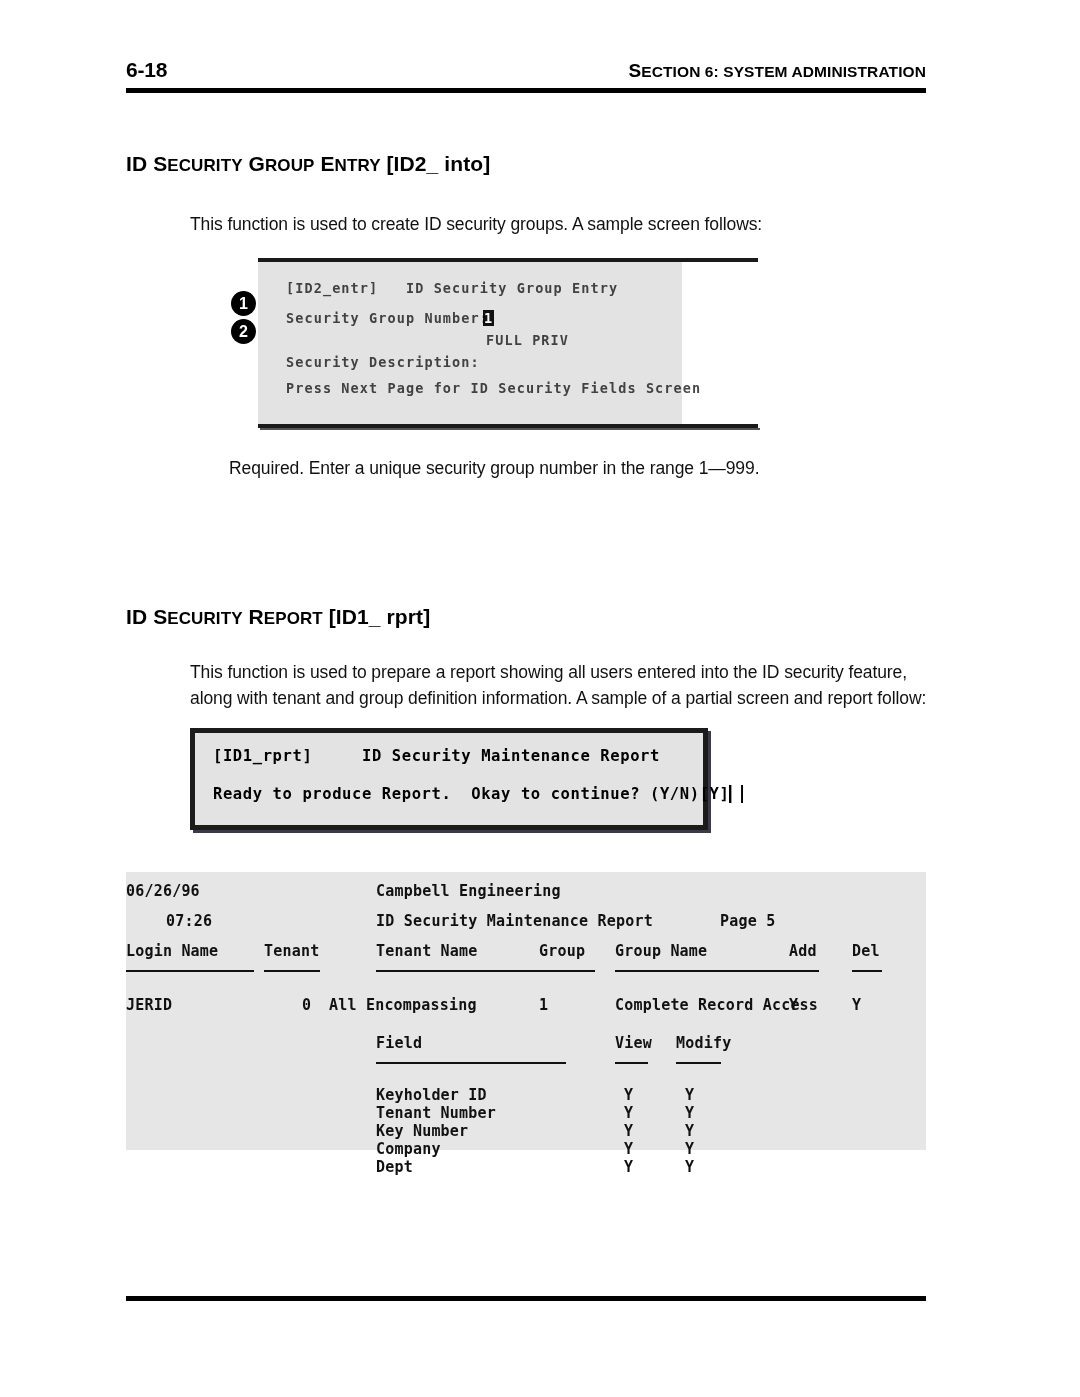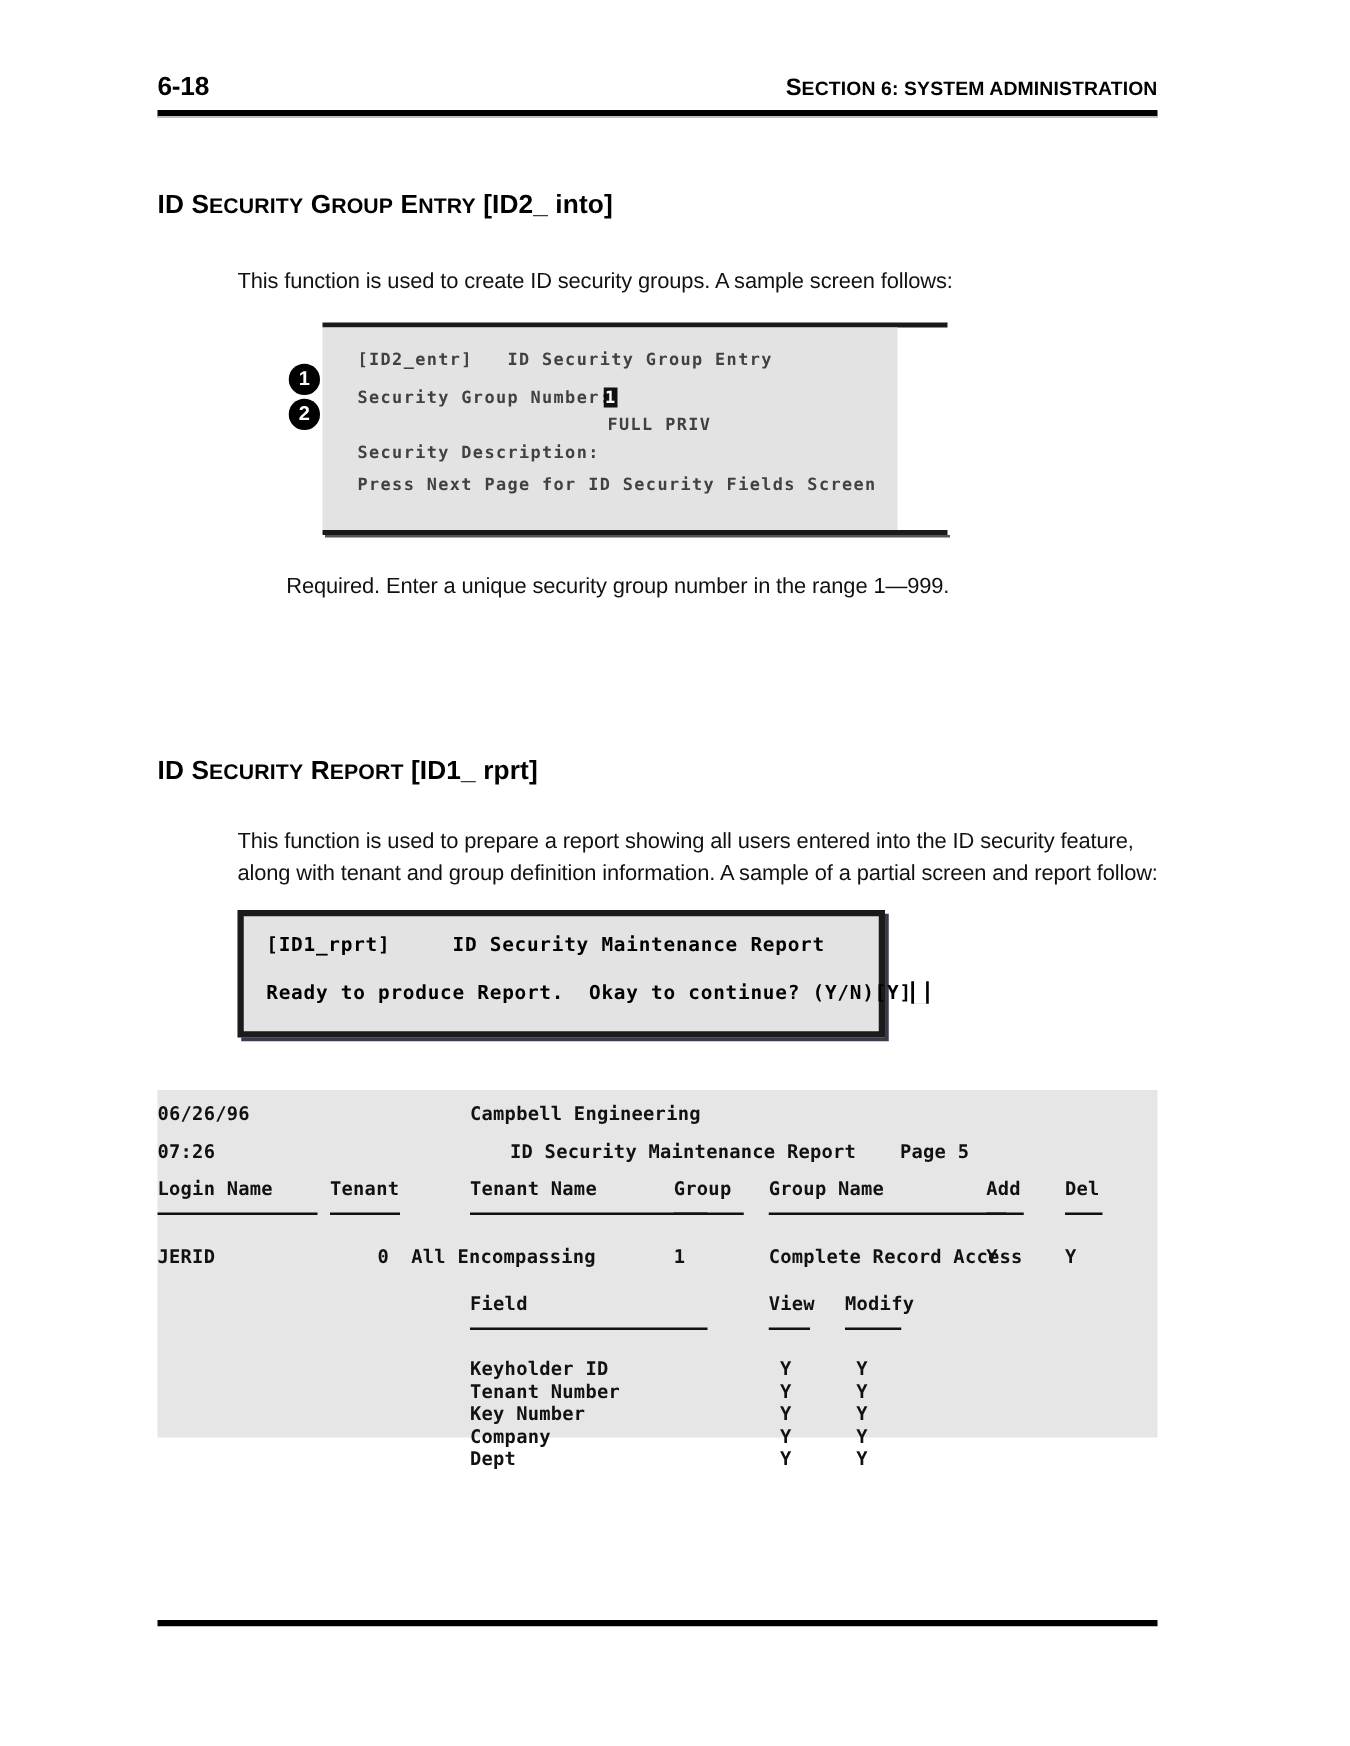--- a/index.html
+++ b/index.html
@@ -100,21 +100,21 @@
     left: 0;
     top: 0;
     width: 500px;
     height: 4px;
     background: #1a1a1a;
   }
   .screen1-body {
     position: absolute;
     left: 0;
     top: 4px;
-    width: 460px;
+    width: 424px;
     height: 162px;
     background: #e3e3e3;
   }
   .screen1-botbar {
     position: absolute;
     left: 0;
     top: 166px;
     width: 500px;
     height: 4px;
     background: #1a1a1a;
@@ -271,22 +271,22 @@
   <div class="screen2">
     <div class="term2-line" style="left:18px; top:14px;">[ID1_rprt]     ID Security Maintenance Report</div>
     <div class="term2-line" style="left:18px; top:52px;"><span>Ready to produce Report.  Okay to continue? (Y/N)[Y]</span><span class="cursor-blk">█</span></div>
   </div>
 
   <div class="report">
 
     <div class="rline" style="left:0px;   top:12px;">06/26/96</div>
     <div class="rline" style="left:250px; top:12px;">Campbell Engineering</div>
 
-    <div class="rline" style="left:0px;   top:42px;">07:26</div>
-    <div class="rline" style="left:250px; top:42px;margin-left:32px;">ID Security Maintenance Report</div>
+    <div class="rline" style="left:0px;   top:42px;padding-left:40px;">07:26</div>
+    <div class="rline" style="left:250px; top:42px;">ID Security Maintenance Report</div>
     <div class="rline" style="left:594px; top:42px;">Page 5</div>
 
     <div class="rline" style="left:0px;   top:72px;">Login Name</div>
     <div class="rline" style="left:138px; top:72px;">Tenant</div>
     <div class="rline" style="left:250px; top:72px;">Tenant Name</div>
     <div class="rline" style="left:413px; top:72px;">Group</div>
     <div class="rline" style="left:489px; top:72px;">Group Name</div>
     <div class="rline" style="left:663px; top:72px;">Add</div>
     <div class="rline" style="left:726px; top:72px;">Del</div>
 

